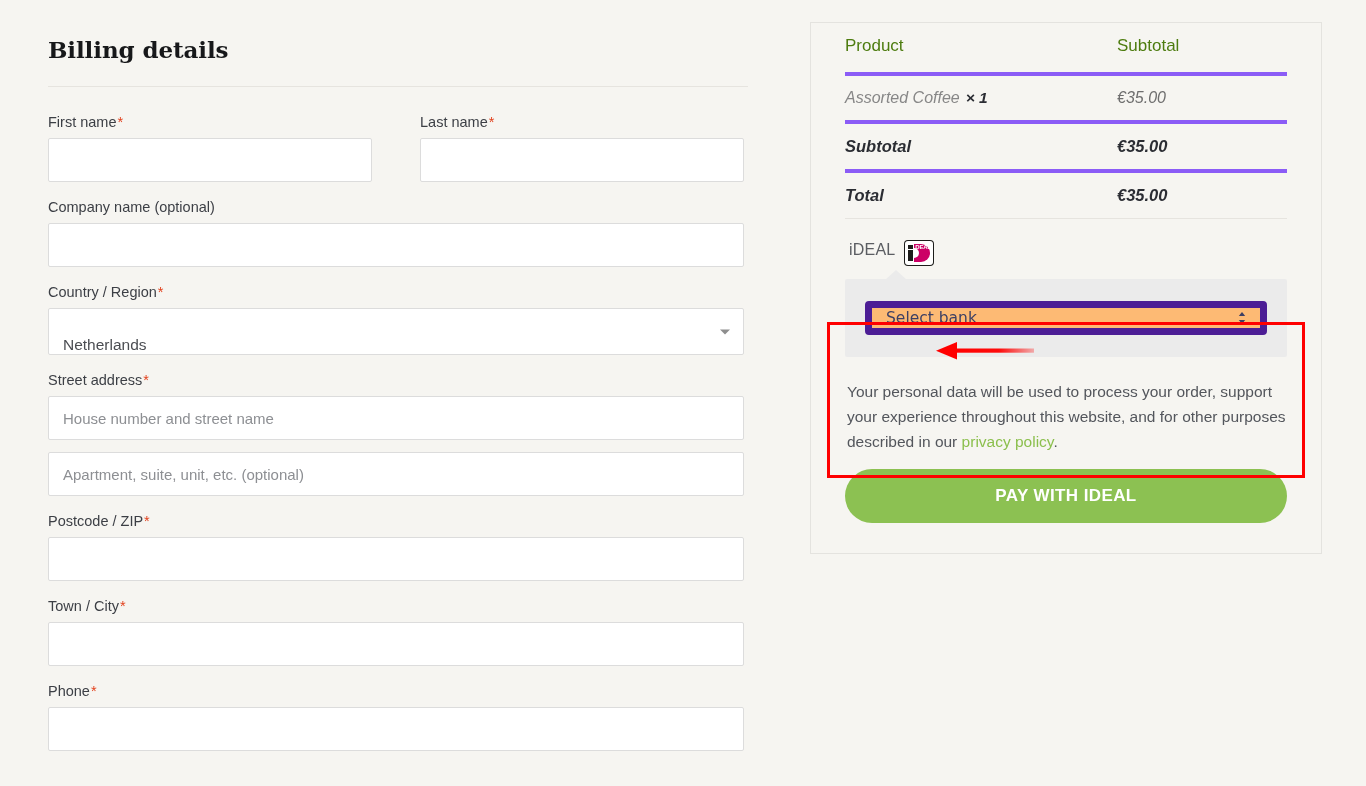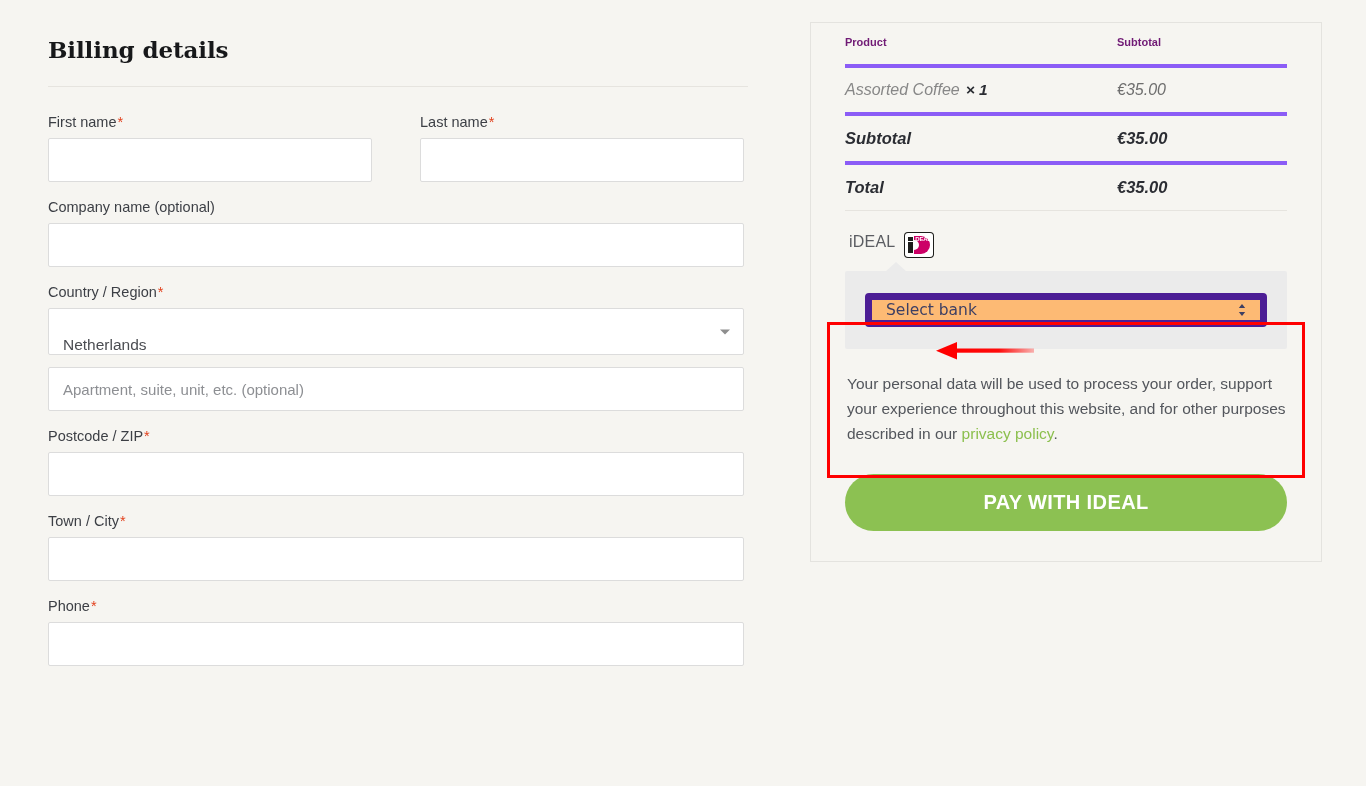--- a/index.html
+++ b/index.html
@@ -154,23 +154,23 @@
     border-collapse: collapse;
     font-size: 16px;
   }
   table.order-table th,
   table.order-table td {
     text-align: left;
     padding: 13px 0;
     vertical-align: middle;
   }
   table.order-table th {
-    font-weight: bold;
-    color: #701a75;
-    font-size: 11px;
+    font-weight: normal;
+    color: #4d7c0f;
+    font-size: 17px;
     padding-bottom: 16px;
   }
   table.order-table th.amount,
   table.order-table td.amount {
     text-align: left;
     width: 170px;
     padding-left: 2px;
   }
   table.order-table tbody tr {
     border-top: 4px solid #8b5cf6;
@@ -336,28 +336,28 @@
   }
   .privacy-link {
     color: #8bbf4d;
     text-decoration: none;
     margin-top: 20px;
   }
   .pay-button {
     display: block;
     box-sizing: border-box;
     width: 100%;
-    margin-top: 28px;
+    margin-top: 15px;
     padding: 17px 10px;
     background: #8cc152;
     color: #ffffff;
     border: none;
     border-radius: 40px;
     font-family: "Liberation Sans", sans-serif;
-    font-size: 20px;
+    font-size: 17px;
     font-weight: bold;
     letter-spacing: 0.4px;
     cursor: pointer;
     text-align: center;
   }
 
   
   .annot-box {
     position: absolute;
     left: 827px;
@@ -406,20 +406,24 @@
       </div>
 
       <div class="field full">
         <label class="field-label"><span>Country / Region</span><span class="req">*</span></label>
         <div class="country-select">
           <span class="value">Netherlands</span>
           <span class="caret"></span>
         </div>
       </div>
 
+      <div class="field full">
+        <label class="field-label"><span>Street address</span><span class="req">*</span></label>
+        <input class="text-input" type="text" placeholder="House number and street name" style="">
+      </div>
 
       <div class="field full stacked-second">
         <input class="text-input" type="text" placeholder="Apartment, suite, unit, etc. (optional)" style="">
       </div>
 
       <div class="field full">
         <label class="field-label"><span>Postcode / ZIP</span><span class="req">*</span></label>
         <input class="text-input" type="text" value="" style="">
       </div>
 

